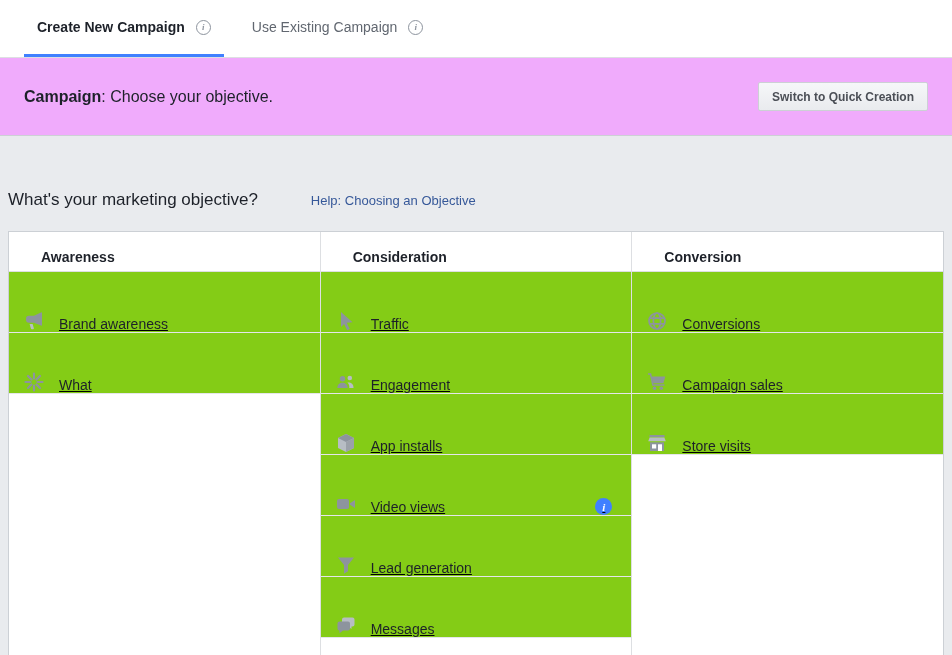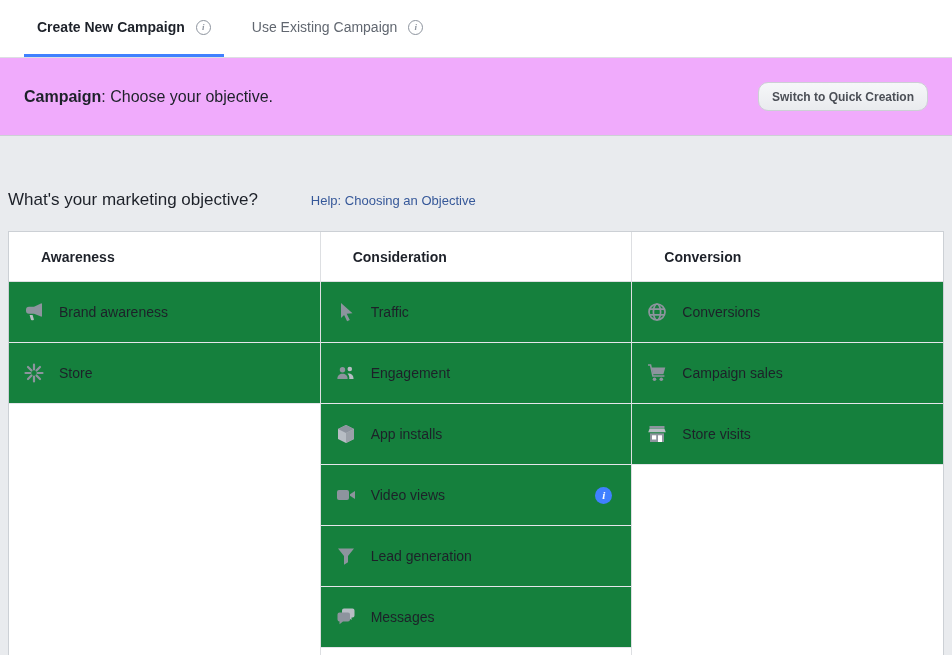--- a/index.html
+++ b/index.html
@@ -13,35 +13,35 @@
   .tab.active{border-bottom-color:var(--accent,#4080ff);}
   .tab-label{font-size:14px;color:#616770;white-space:nowrap;}
   .tab.active .tab-label{font-weight:bold;color:#1d2129;}
   .tab + .tab{margin-left:15px;}
   .info-gray{width:13px;height:13px;border:1px solid #8d949e;border-radius:50%;color:#8d949e;
     font:italic bold 9px "Liberation Serif", serif;display:inline-flex;align-items:center;justify-content:center;flex:none;}
   .campaign-row{height:77px;display:flex;align-items:center;justify-content:space-between;padding:0 24px;background:#f0abfc;}
   .campaign-text{font-size:16px;color:#1d2129;}
   .campaign-text b{font-weight:bold;}
   .btn{height:29px;padding:0 13px;font-family:inherit;font-size:12px;font-weight:bold;color:#4b4f56;
-    background:linear-gradient(#f6f7f9,#e9ebee);border:1px solid #ccd0d5;border-radius:10px;cursor:pointer;}
+    background:linear-gradient(#f6f7f9,#e9ebee);border:1px solid #ccd0d5;border-radius:2px;cursor:pointer;}
 
   
   .gray-section{padding:0 8px;}
   .heading-row{margin:54px 0 21px 0;display:flex;align-items:baseline;gap:8px;}
   .heading{font-size:17px;font-weight:500;color:#1d2129;}
   .help-link{font-size:13px;color:var(--link,#365899);text-decoration:none;margin-left:13px;cursor:pointer;padding-left:32px;}
 
   .obj-table{display:flex;background:#fff;border:1px solid #ccd0d5;height:423px;overflow:hidden;}
   .obj-col{flex:1;border-right:1px solid #dddfe2;box-sizing:border-box;}
   .obj-col:last-child{border-right:none;}
-  .obj-header{height:50px;line-height:50px;padding-left:32px;font-size:14px;font-weight:bold;color:#1d2129;
+  .obj-header{height:40px;line-height:50px;padding-left:32px;font-size:14px;font-weight:bold;color:#1d2129;
     border-bottom:1px solid #dddfe2;box-sizing:border-box;}
-  .obj-row{height:61px;display:flex;align-items:center;padding:0 19px 0 14px;border-bottom:1px solid #e5e6eb;
-    box-sizing:border-box;cursor:pointer;background:#15803d;}
+  .obj-row{height:61px;display:flex;align-items:flex-end;padding:0 19px 0 14px;border-bottom:1px solid #e5e6eb;
+    box-sizing:border-box;cursor:pointer;background:#84cc16;text-decoration:underline;}
   .obj-icon{width:22px;height:22px;margin-right:14px;flex:none;display:flex;align-items:center;justify-content:center;}
   .obj-icon svg{display:block;}
   .obj-label{font-size:14px;color:#1d2129;flex:1;}
   .info-blue{width:17px;height:17px;border-radius:50%;background:var(--info-blue,#4080ff);color:#fff;
     font:italic bold 11px "Liberation Serif", serif;display:flex;align-items:center;justify-content:center;flex:none;cursor:pointer;}
 </style>
 </head>
 <body>
 
 <div class="app" style="--accent: #4080ff; --link: #365899; --info-blue: #4080ff; --bg: #e9ebee;">
@@ -83,21 +83,21 @@
             <span class="obj-label">Brand awareness</span>
           </div>
           <div class="obj-row">
             <span class="obj-icon">
               <svg width="22" height="22" viewBox="0 0 22 22">
                 <g stroke="#8d949e" stroke-width="2.2" stroke-linecap="round" fill="none">
                   <path d="M11 2.5v5M11 14.5v5M2.5 11h5M14.5 11h5M5 5l3.5 3.5M13.5 13.5L17 17M17 5l-3.5 3.5M8.5 13.5L5 17"></path>
                 </g>
               </svg>
             </span>
-            <span class="obj-label">Store</span>
+            <span class="obj-label">What</span>
           </div>
         </div>
         <div class="obj-col">
           <div class="obj-header">Consideration</div>
           <div class="obj-row">
             <span class="obj-icon">
               <svg width="22" height="22" viewBox="0 0 22 22">
                 <path fill="#8d949e" d="M6 2l11.5 10.2-5.8.5 3.1 6.2-2.7 1.3-3-6.3-3.1 3z"></path>
               </svg>
             </span>

